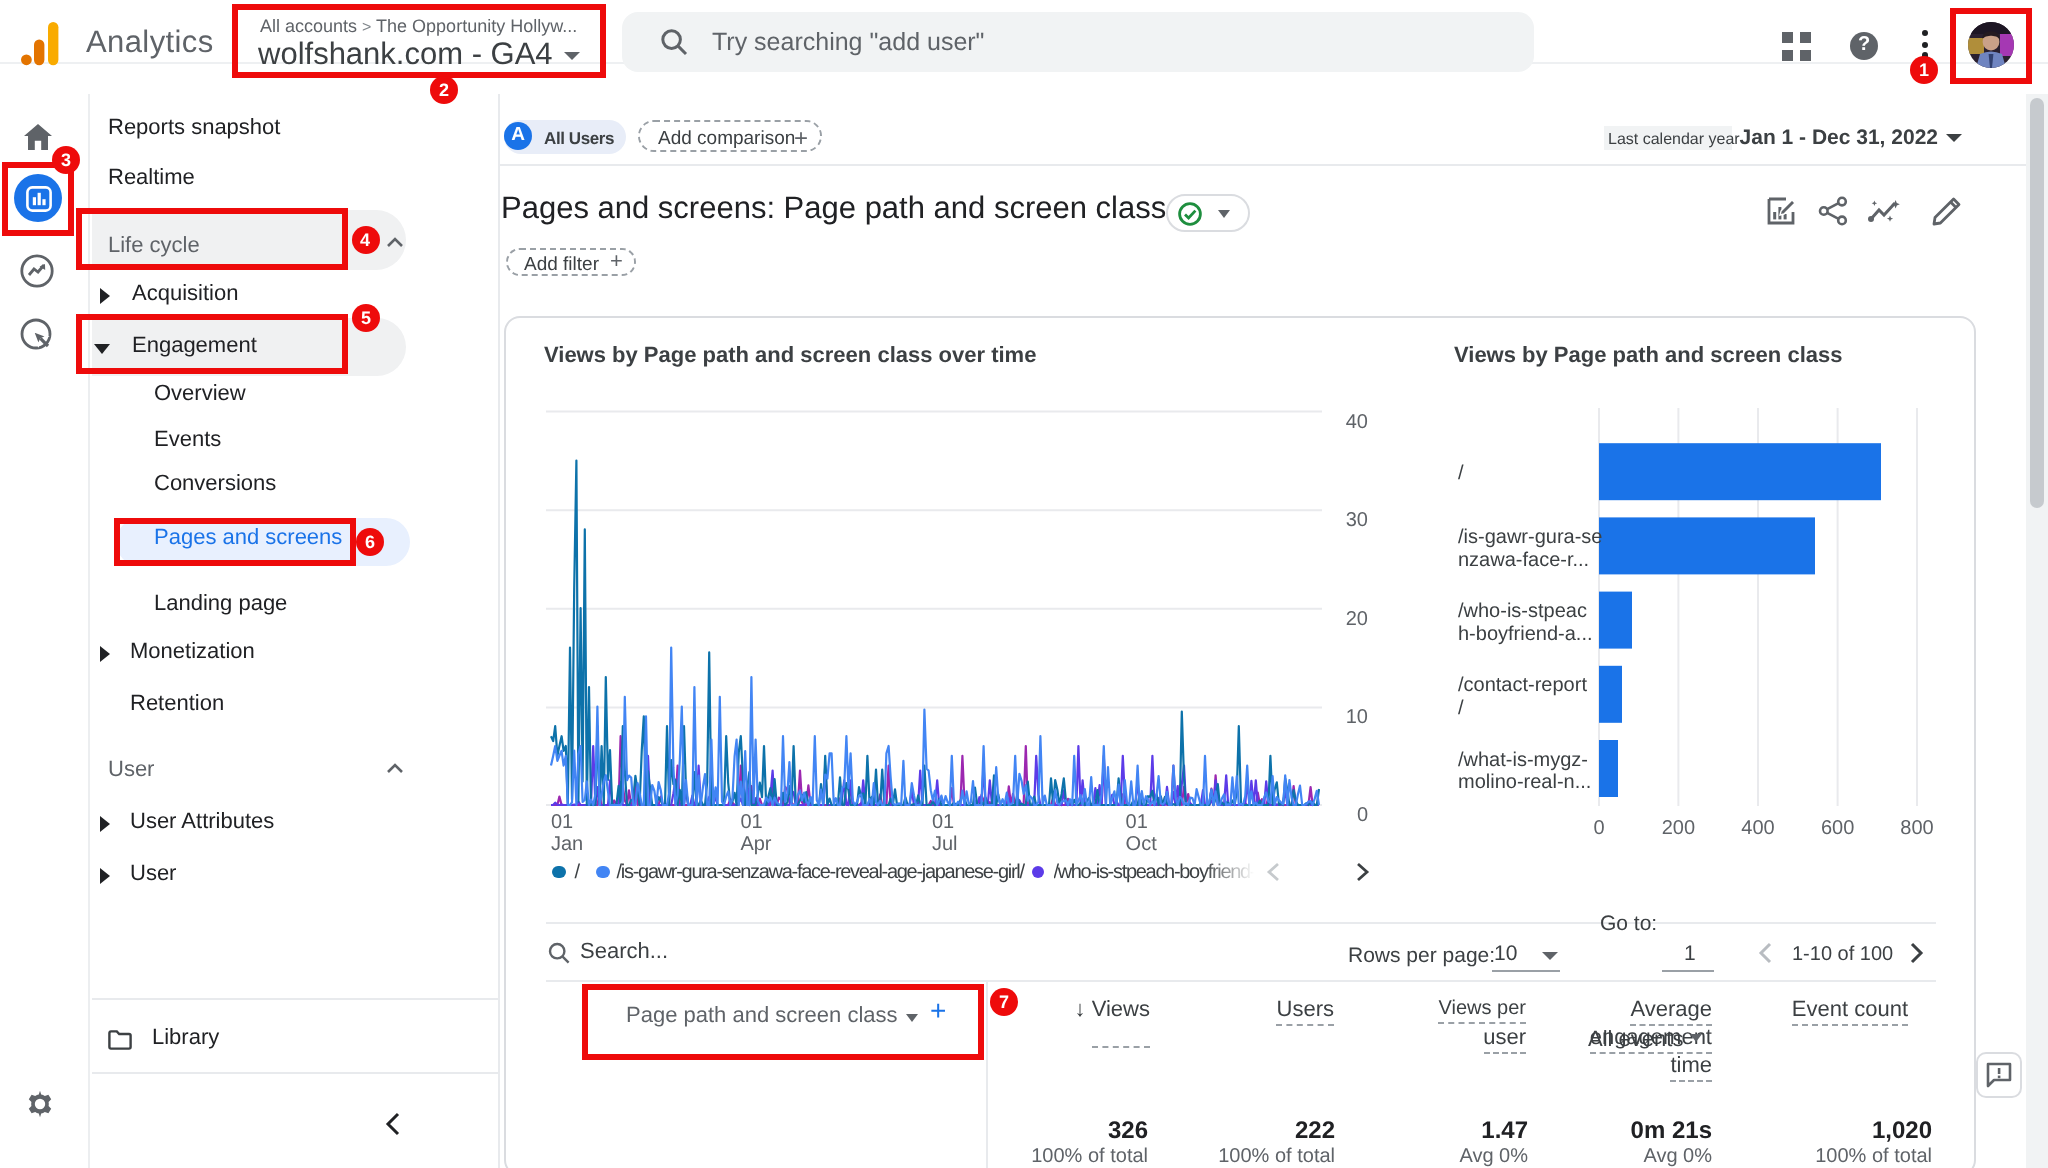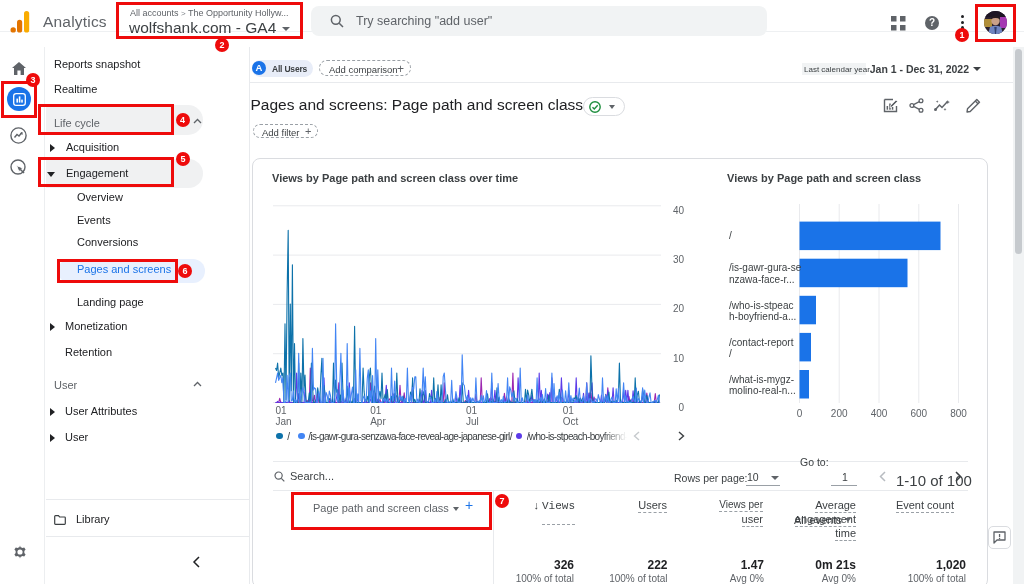--- a/index.html
+++ b/index.html
@@ -280,32 +280,32 @@
   <div class="abs m" style="left:424px;top:424.5px;font-size:10.5px;">Rows per page:</div>
   <div class="abs m" style="left:497px;top:423.5px;font-size:10.5px;">10</div>
   <div class="abs" style="left:521px;top:428.5px;width:0;height:0;border-left:4px solid transparent;border-right:4px solid transparent;border-top:4.5px solid #5f6368;"></div>
   <div class="abs" style="left:496px;top:437.5px;width:34px;height:1px;background:#9aa0a6;"></div>
   <div class="abs m" style="left:550px;top:409px;font-size:10.5px;">Go to:</div>
   <div class="abs m" style="left:592px;top:423.5px;font-size:10.5px;">1</div>
   <div class="abs" style="left:581px;top:437.5px;width:26px;height:1px;background:#9aa0a6;"></div>
   <svg class="abs" style="left:629px;top:423.5px;" width="7" height="11" viewBox="0 0 7 11">
         <path d="M6 1 L1.5 5.5 L6 10" fill="none" stroke="#b8bcc1" stroke-width="1.5"></path>
       </svg>
-  <div class="abs m" style="left:646px;top:424.5px;font-size:15px;">1-10 of 100</div>
+  <div class="abs m" style="left:646px;top:424.5px;font-size:10px;">1-10 of 100</div>
   <svg class="abs" style="left:705px;top:423.5px;" width="7" height="11" viewBox="0 0 7 11">
         <path d="M1 1 L5.5 5.5 L1 10" fill="none" stroke="#3c4043" stroke-width="1.5"></path>
       </svg>
   <div class="abs" style="left:23px;top:443px;width:695px;height:1px;background:#e8eaed;"></div>
   <div class="abs" style="left:243px;top:443px;width:1px;height:94px;background:#e8eaed;"></div>
 
   <div class="abs g" style="left:63px;top:454.5px;font-size:11px;">Page path and screen class</div>
   <div class="abs" style="left:203px;top:459.5px;width:0;height:0;border-left:3.5px solid transparent;border-right:3.5px solid transparent;border-top:4px solid #5f6368;"></div>
   <div class="abs" style="left:215px;top:449.5px;font-size:14px;color:#1a73e8;">+</div>
 
-  <div class="abs" style="left:165.0px;top:452.0px;width:160px;text-align:right;font-size:11px;color:#3c4043;font-weight:normal;"><span style="font-size:11px;">↓</span> <span style="border-bottom:1px dashed #9aa0a6;padding-bottom:12px;font-family:Liberation Mono, monospace;">Views</span></div>
+  <div class="abs" style="left:165.0px;top:452.0px;width:160px;text-align:right;font-size:11px;color:#3c4043;font-weight:normal;"><span style="font-size:11px;">↓</span> <span style="border-bottom:1px dashed #9aa0a6;padding-bottom:12px;">Views</span></div>
   <div class="abs" style="left:257.0px;top:452.0px;width:160px;text-align:right;font-size:11px;color:#3c4043;font-weight:normal;"><span style="border-bottom:1px dashed #9aa0a6;padding-bottom:1px;">Users</span></div>
   <div class="abs" style="left:353.0px;top:452.0px;width:160px;text-align:right;font-size:10px;color:#3c4043;font-weight:normal;"><span style="border-bottom:1px dashed #9aa0a6;padding-bottom:1px;">Views per</span></div>
   <div class="abs" style="left:353.0px;top:466.0px;width:160px;text-align:right;font-size:11px;color:#3c4043;font-weight:normal;"><span style="border-bottom:1px dashed #9aa0a6;padding-bottom:1px;">user</span></div>
   <div class="abs" style="left:446.0px;top:452.0px;width:160px;text-align:right;font-size:11px;color:#3c4043;font-weight:normal;"><span style="border-bottom:1px dashed #9aa0a6;padding-bottom:1px;">Average</span></div>
   <div class="abs" style="left:446.0px;top:466.0px;width:160px;text-align:right;font-size:11px;color:#3c4043;font-weight:normal;"><span style="border-bottom:1px dashed #9aa0a6;padding-bottom:1px;">engagement</span></div>
   <div class="abs" style="left:446.0px;top:480.0px;width:160px;text-align:right;font-size:11px;color:#3c4043;font-weight:normal;"><span style="border-bottom:1px dashed #9aa0a6;padding-bottom:1px;">time</span></div>
   <div class="abs" style="left:544.0px;top:452.0px;width:160px;text-align:right;font-size:11px;color:#3c4043;font-weight:normal;"><span style="border-bottom:1px dashed #9aa0a6;padding-bottom:1px;">Event count</span></div>
   <div class="abs" style="left:544.0px;top:467.0px;width:160px;font-size:11px;color:#3c4043;font-weight:normal;">All events <span style="display:inline-block;vertical-align:2px;width:0;height:0;border-left:3.5px solid transparent;border-right:3.5px solid transparent;border-top:4px solid #5f6368;"></span></div>
 
   <div class="abs" style="left:164.0px;top:511.0px;width:160px;text-align:right;font-size:12px;color:#202124;font-weight:bold;">326</div>

